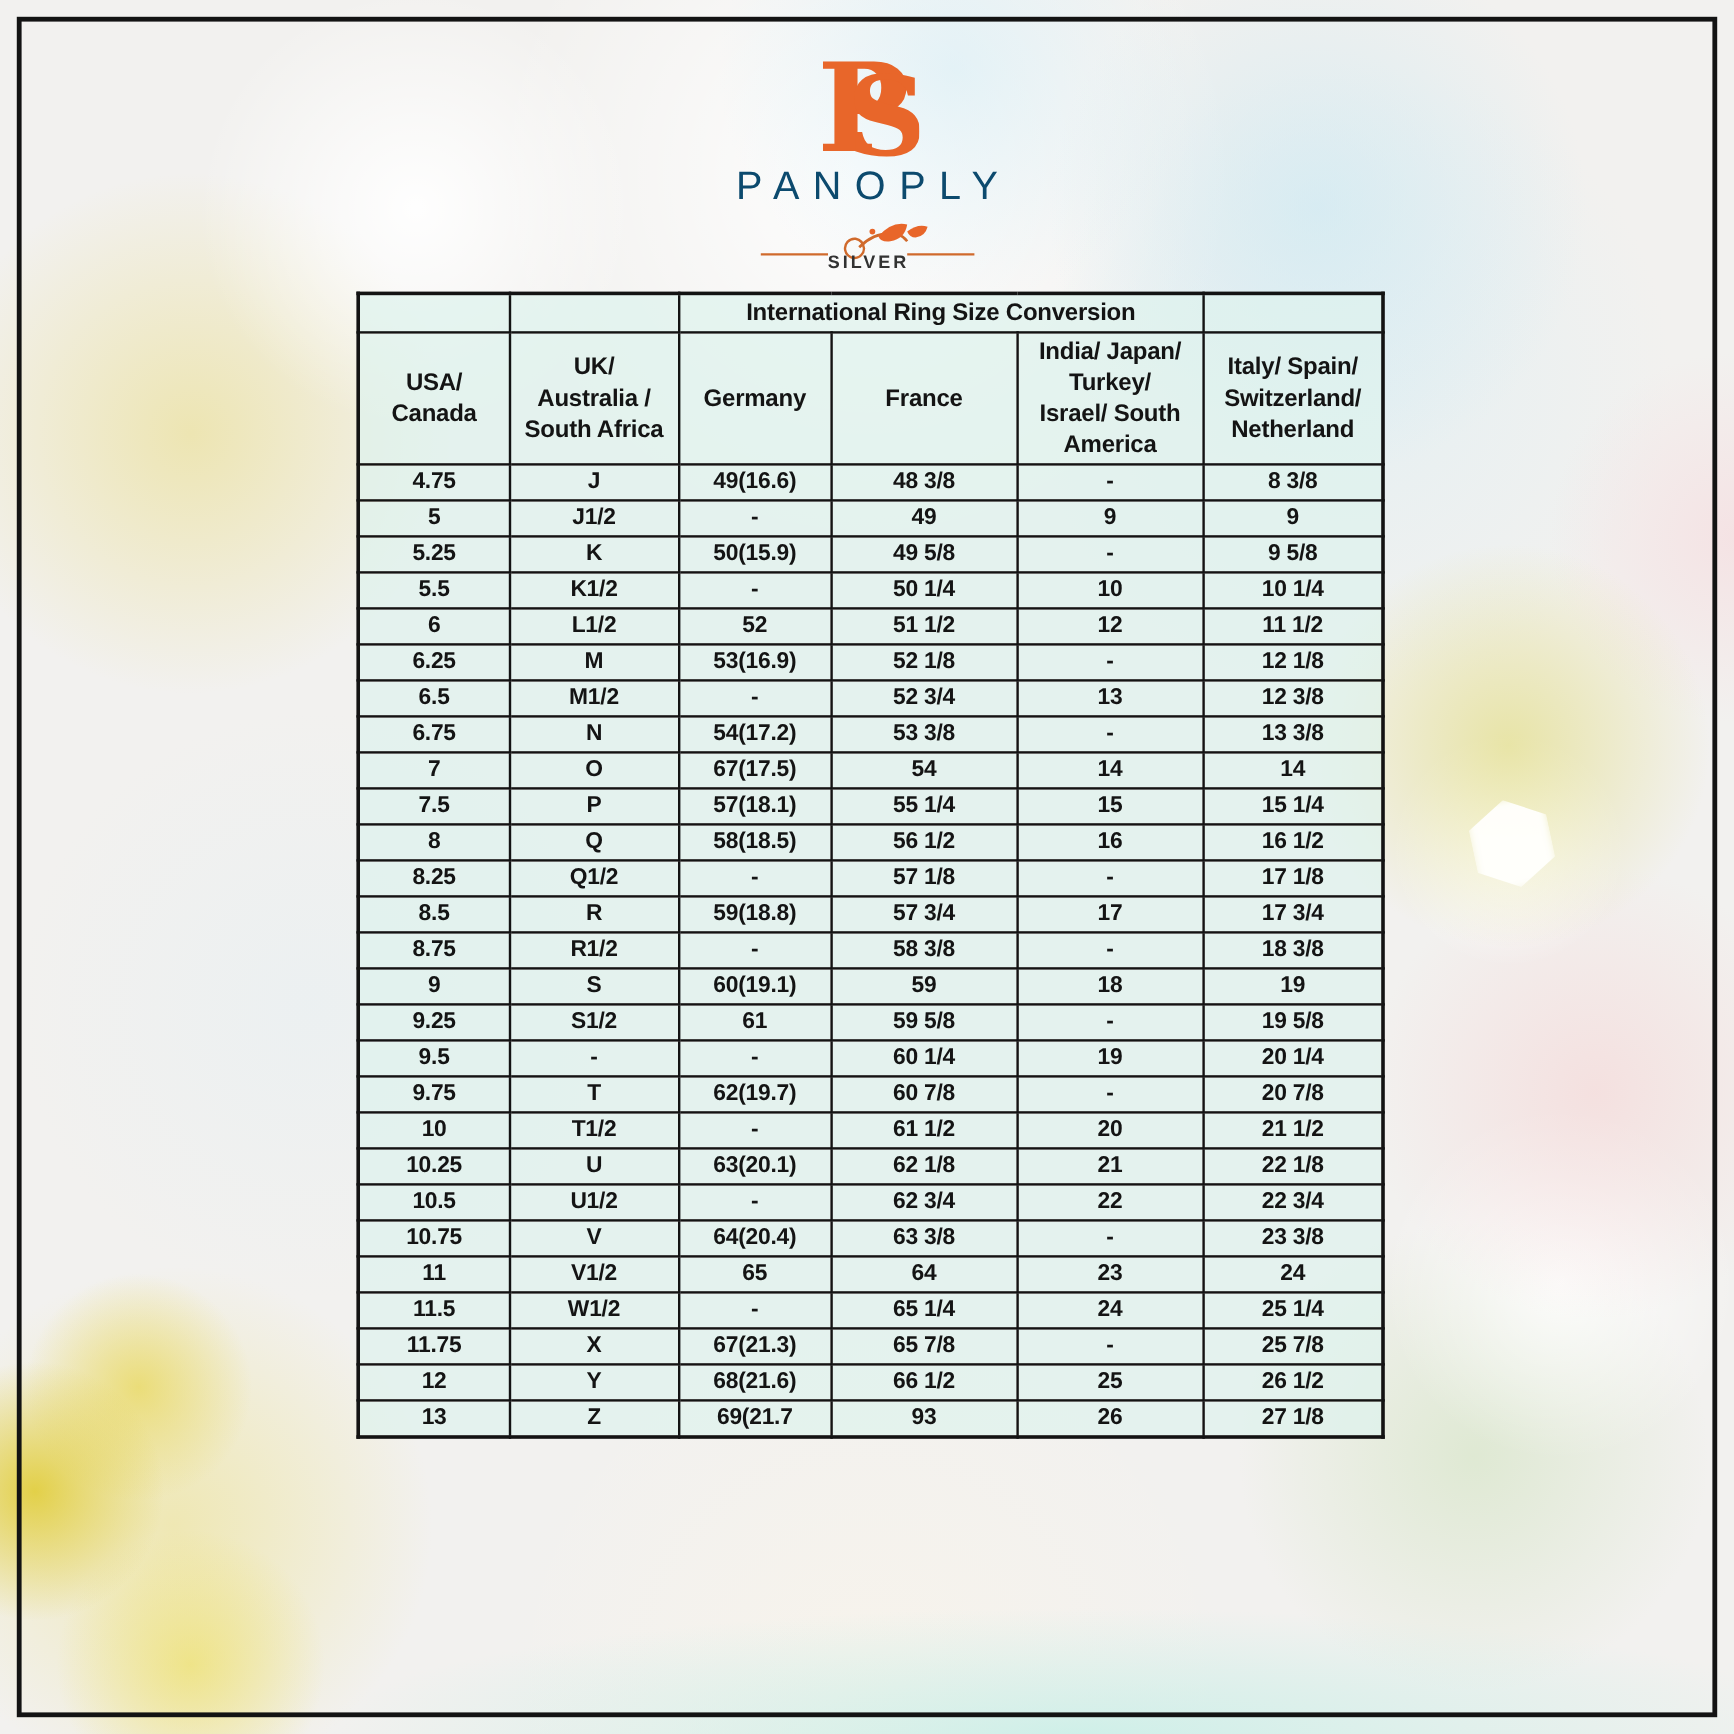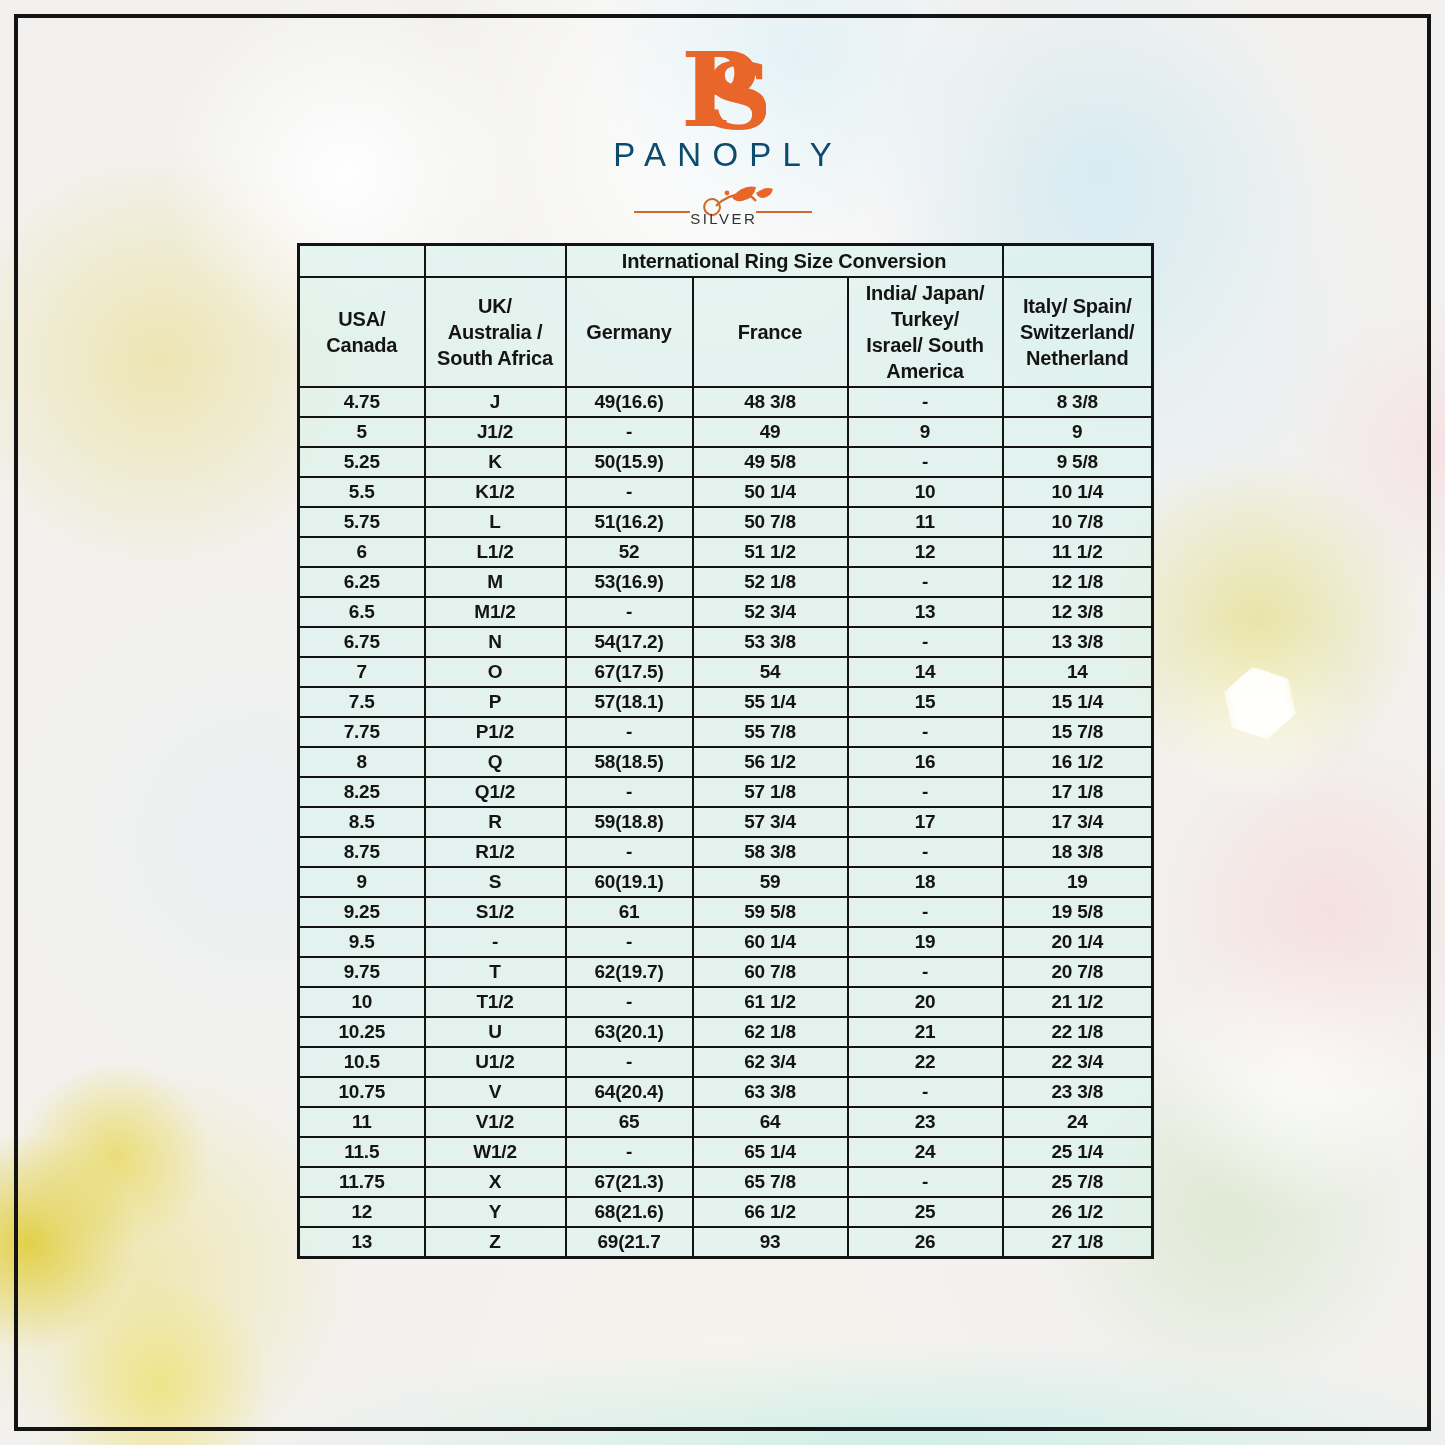--- a/index.html
+++ b/index.html
@@ -45,21 +45,21 @@
   .logo{position:absolute;left:0;top:0;width:1445px;text-align:center;}
   .monogram{position:absolute;left:684px;top:46px;width:82px;height:92px;}
   .brand-name{
     position:absolute;left:0;top:136px;width:1445px;
     font-size:33px;font-weight:400;letter-spacing:0.34em;text-indent:0.34em;
     color:#0c4a6e;
   }
   .divider{position:absolute;left:632px;top:184px;width:182px;height:42px;}
   .brand-sub{
     position:absolute;left:0;top:210px;width:1445px;
-    font-size:15px;font-weight:400;letter-spacing:2.5px;text-indent:2.5px;color:#323232;
+    font-size:15px;font-weight:700;letter-spacing:2.5px;text-indent:2.5px;color:#323232;
   }
   
   table.ring-table{
     position:absolute;left:297px;top:243px;width:854px;
     border-collapse:collapse;table-layout:fixed;
     border:3px solid #131313;
   }
   .ring-table th,.ring-table td{
     border:2px solid #131313;
     background:rgba(222,243,237,0.72);
@@ -168,28 +168,20 @@
       </tr>
       <tr>
         <td>5.5</td>
         <td>K1/2</td>
         <td>-</td>
         <td>50 1/4</td>
         <td>10</td>
         <td>10 1/4</td>
       </tr>
       <tr>
-        <td>5.75</td>
-        <td>L</td>
-        <td>51(16.2)</td>
-        <td>50 7/8</td>
-        <td>11</td>
-        <td>10 7/8</td>
-      </tr>
-      <tr>
         <td>6</td>
         <td>L1/2</td>
         <td>52</td>
         <td>51 1/2</td>
         <td>12</td>
         <td>11 1/2</td>
       </tr>
       <tr>
         <td>6.25</td>
         <td>M</td>
@@ -224,28 +216,20 @@
       </tr>
       <tr>
         <td>7.5</td>
         <td>P</td>
         <td>57(18.1)</td>
         <td>55 1/4</td>
         <td>15</td>
         <td>15 1/4</td>
       </tr>
       <tr>
-        <td>7.75</td>
-        <td>P1/2</td>
-        <td>-</td>
-        <td>55 7/8</td>
-        <td>-</td>
-        <td>15 7/8</td>
-      </tr>
-      <tr>
         <td>8</td>
         <td>Q</td>
         <td>58(18.5)</td>
         <td>56 1/2</td>
         <td>16</td>
         <td>16 1/2</td>
       </tr>
       <tr>
         <td>8.25</td>
         <td>Q1/2</td>

